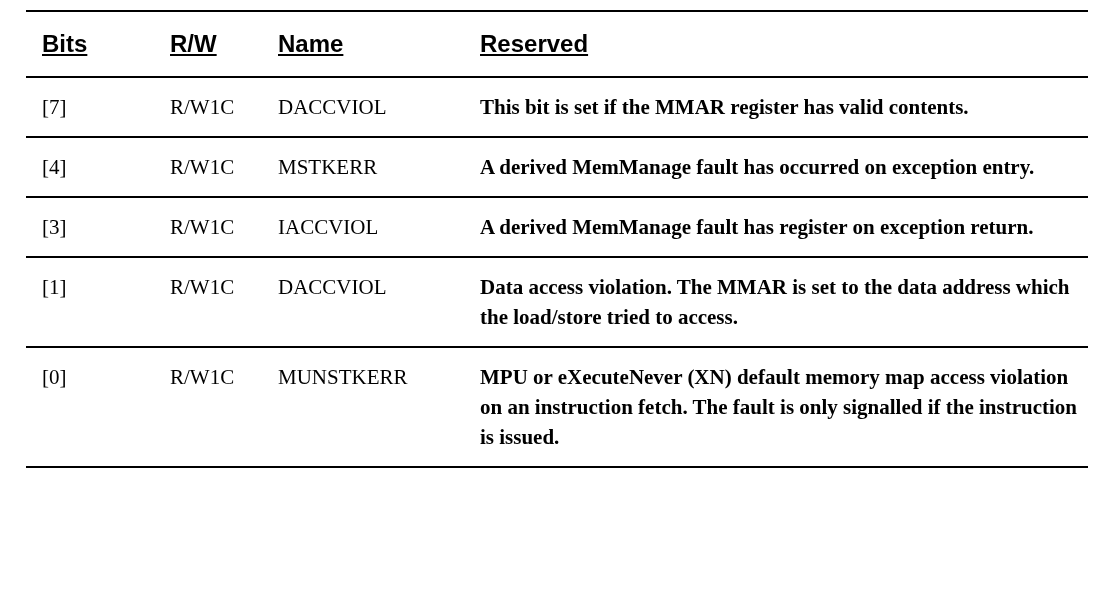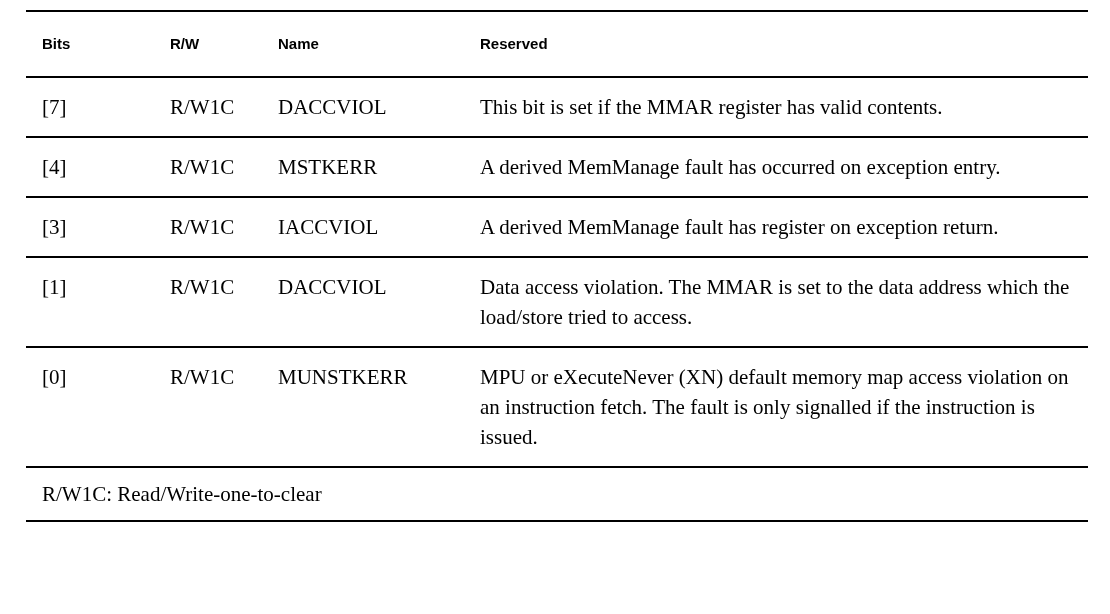--- a/index.html
+++ b/index.html
@@ -39,27 +39,28 @@
 
   
   table.reg-table thead tr.head-row > th {
     border-top: 2px solid #000000;
     border-bottom: 2px solid #000000;
   }
 
   th.hcell {
     font-family: "Liberation Sans", "DejaVu Sans", sans-serif;
     font-weight: bold;
-    font-size: 15px;
+    font-size: 24px;
     text-align: left;
     vertical-align: middle;
     padding: 0;
     height: 64px;
     line-height: 64px;
     letter-spacing: 0;
+    text-decoration: underline;
   }
   th.hcell .htext {
     display: block;
     padding-left: 16px;
   }
   th.hcell.c-fn .htext { padding-left: 22px; }
 
   td.dcell {
     font-family: "Liberation Serif", "DejaVu Serif", serif;
     font-weight: normal;
@@ -72,20 +73,21 @@
   }
   td.dcell .dtext {
     display: block;
     padding-left: 16px;
     padding-top: 14px;
     padding-bottom: 14px;
   }
   td.dcell.c-fn .dtext {
     padding-left: 22px;
     padding-right: 8px;
+    font-weight: bold;
   }
   td.dcell.c-bits .dtext,
   td.dcell.c-rw .dtext,
   td.dcell.c-nm .dtext {
     white-space: nowrap;
   }
 
   
   td.footcell {
     font-family: "Liberation Serif", "DejaVu Serif", serif;
@@ -204,21 +206,16 @@
         </td>
         <td class="dcell c-nm">
           <span class="dtext">MUNSTKERR</span>
         </td>
         <td class="dcell c-fn">
           <span class="dtext">MPU or eXecuteNever (XN) default memory map access violation on an instruction fetch. The fault is only signalled if the instruction is issued.</span>
         </td>
       </tr>
 
 
-      <tr>
-        <td class="footcell" colspan="4">
-          <span class="dtext">R/W1C: Read/Write-one-to-clear</span>
-        </td>
-      </tr>
 
     </tbody>
   </table>
 </div>
 
 </body></html>

